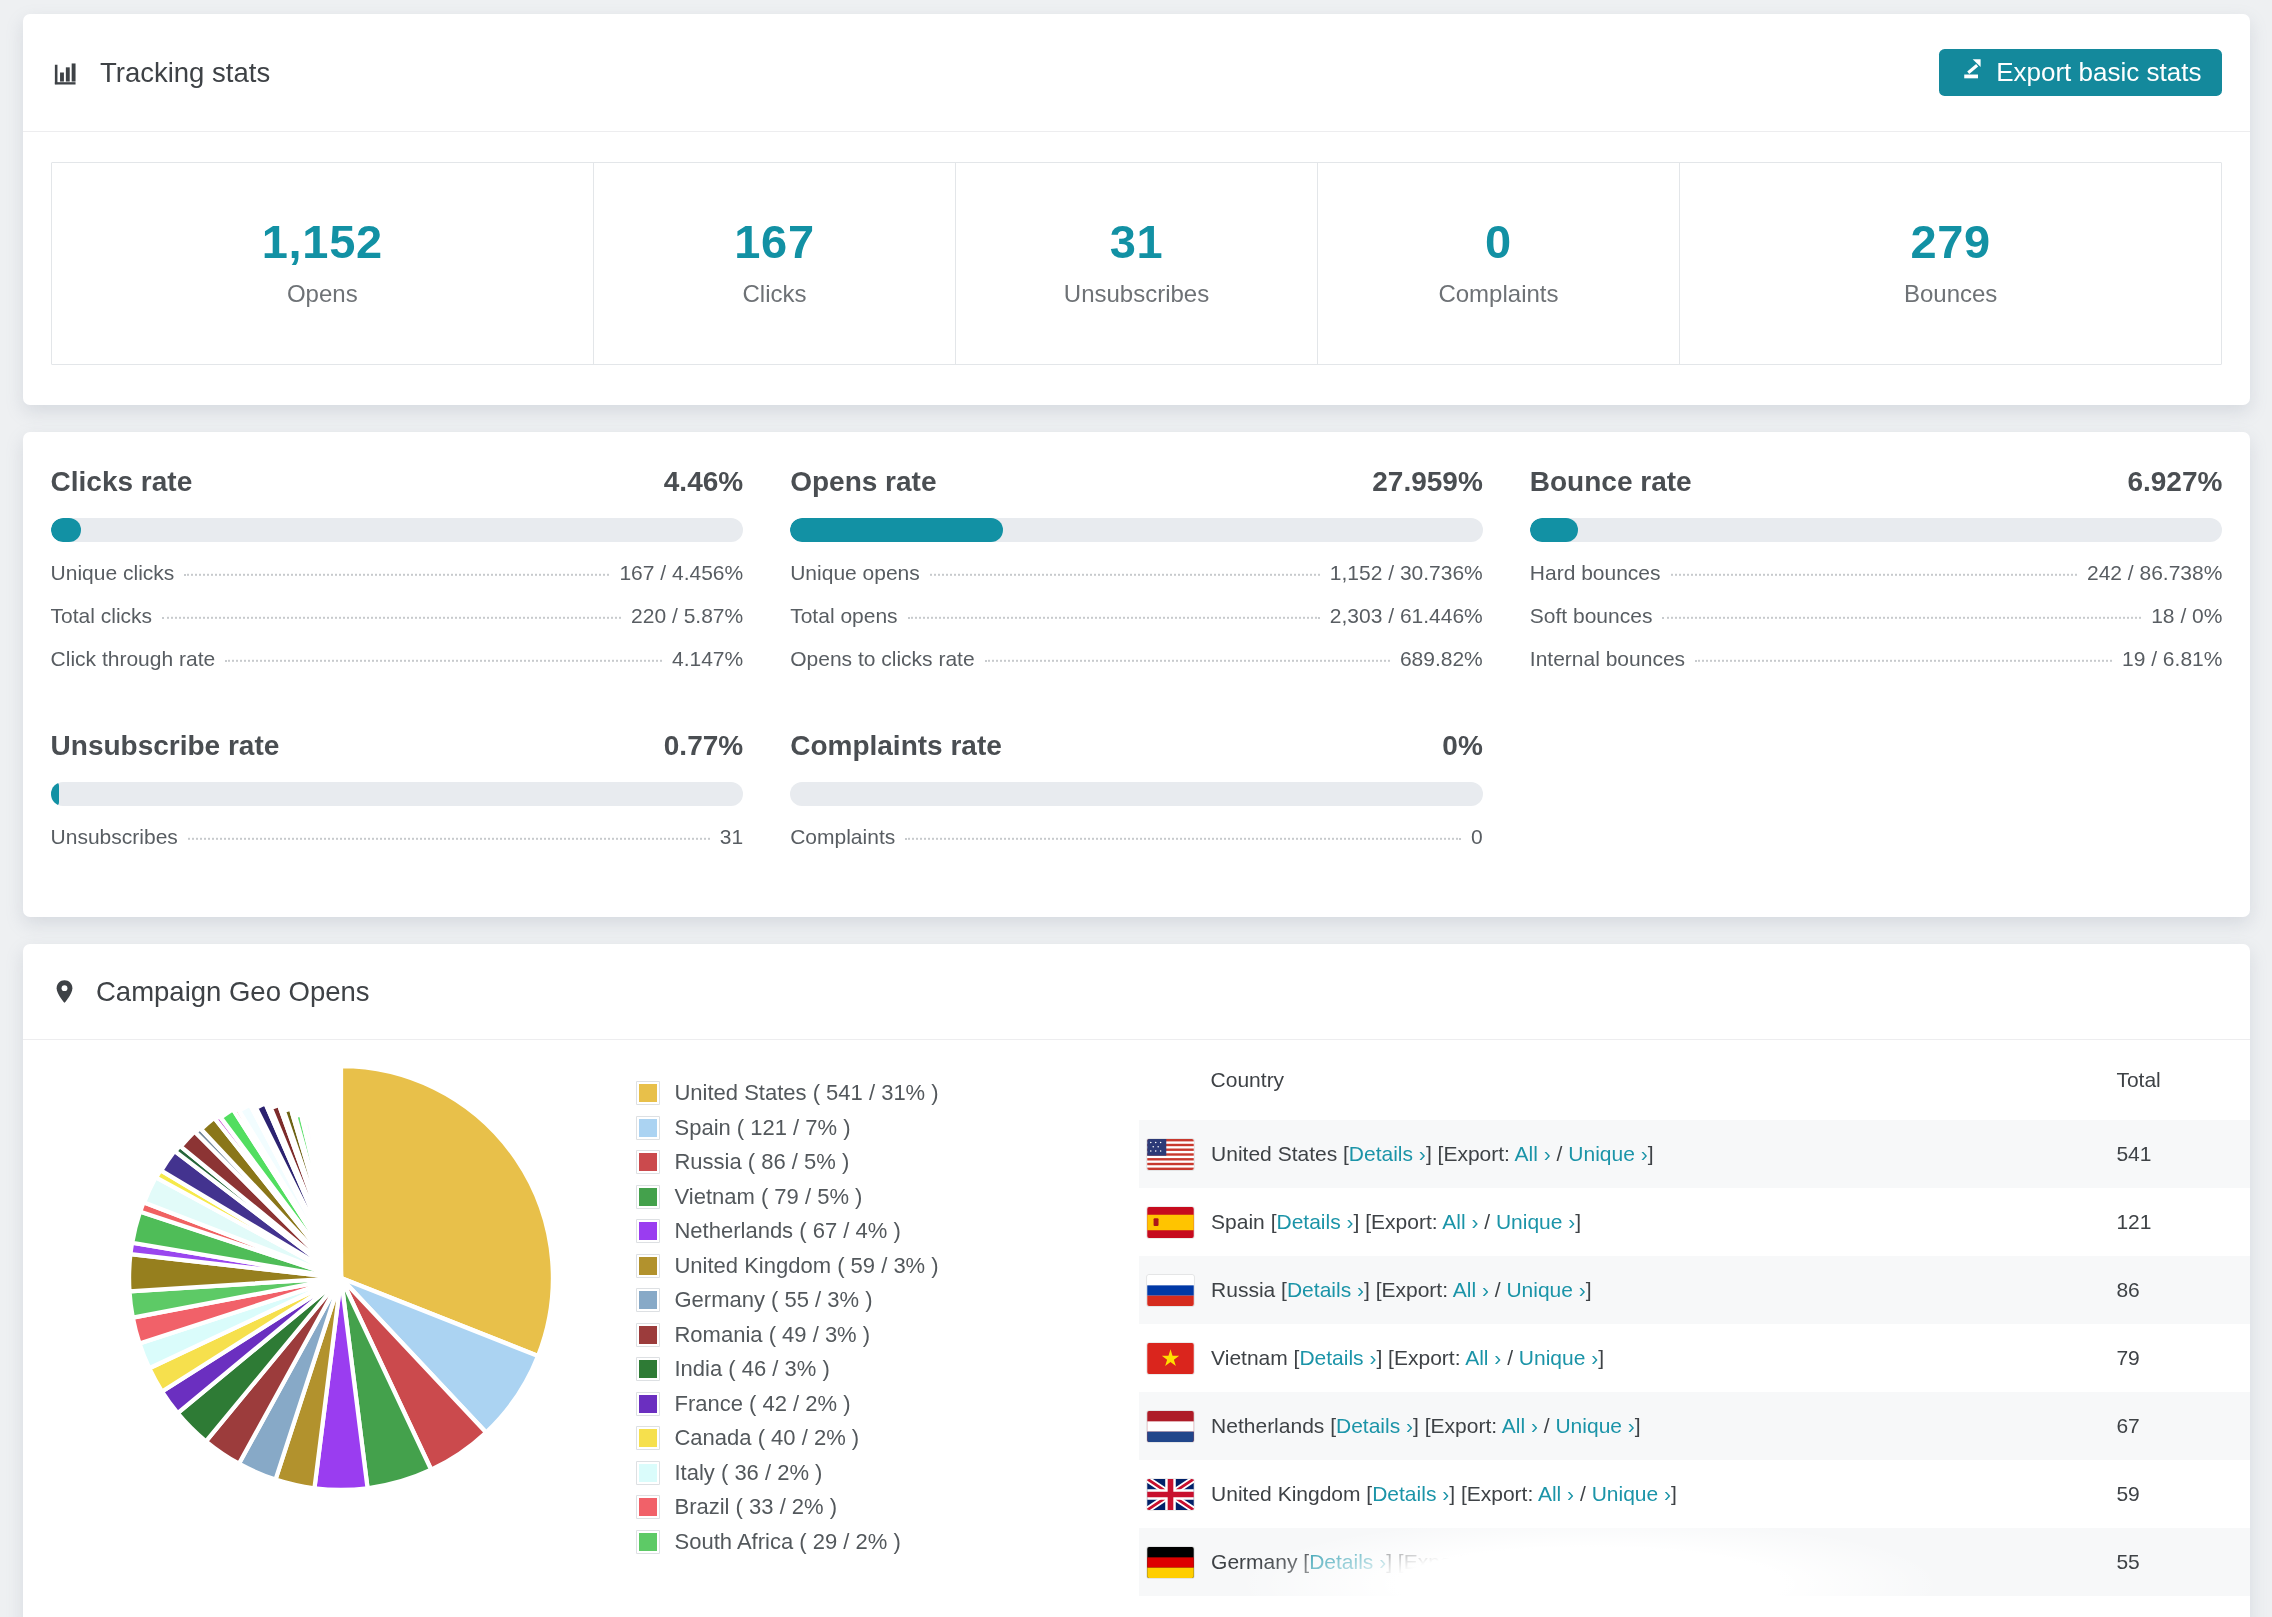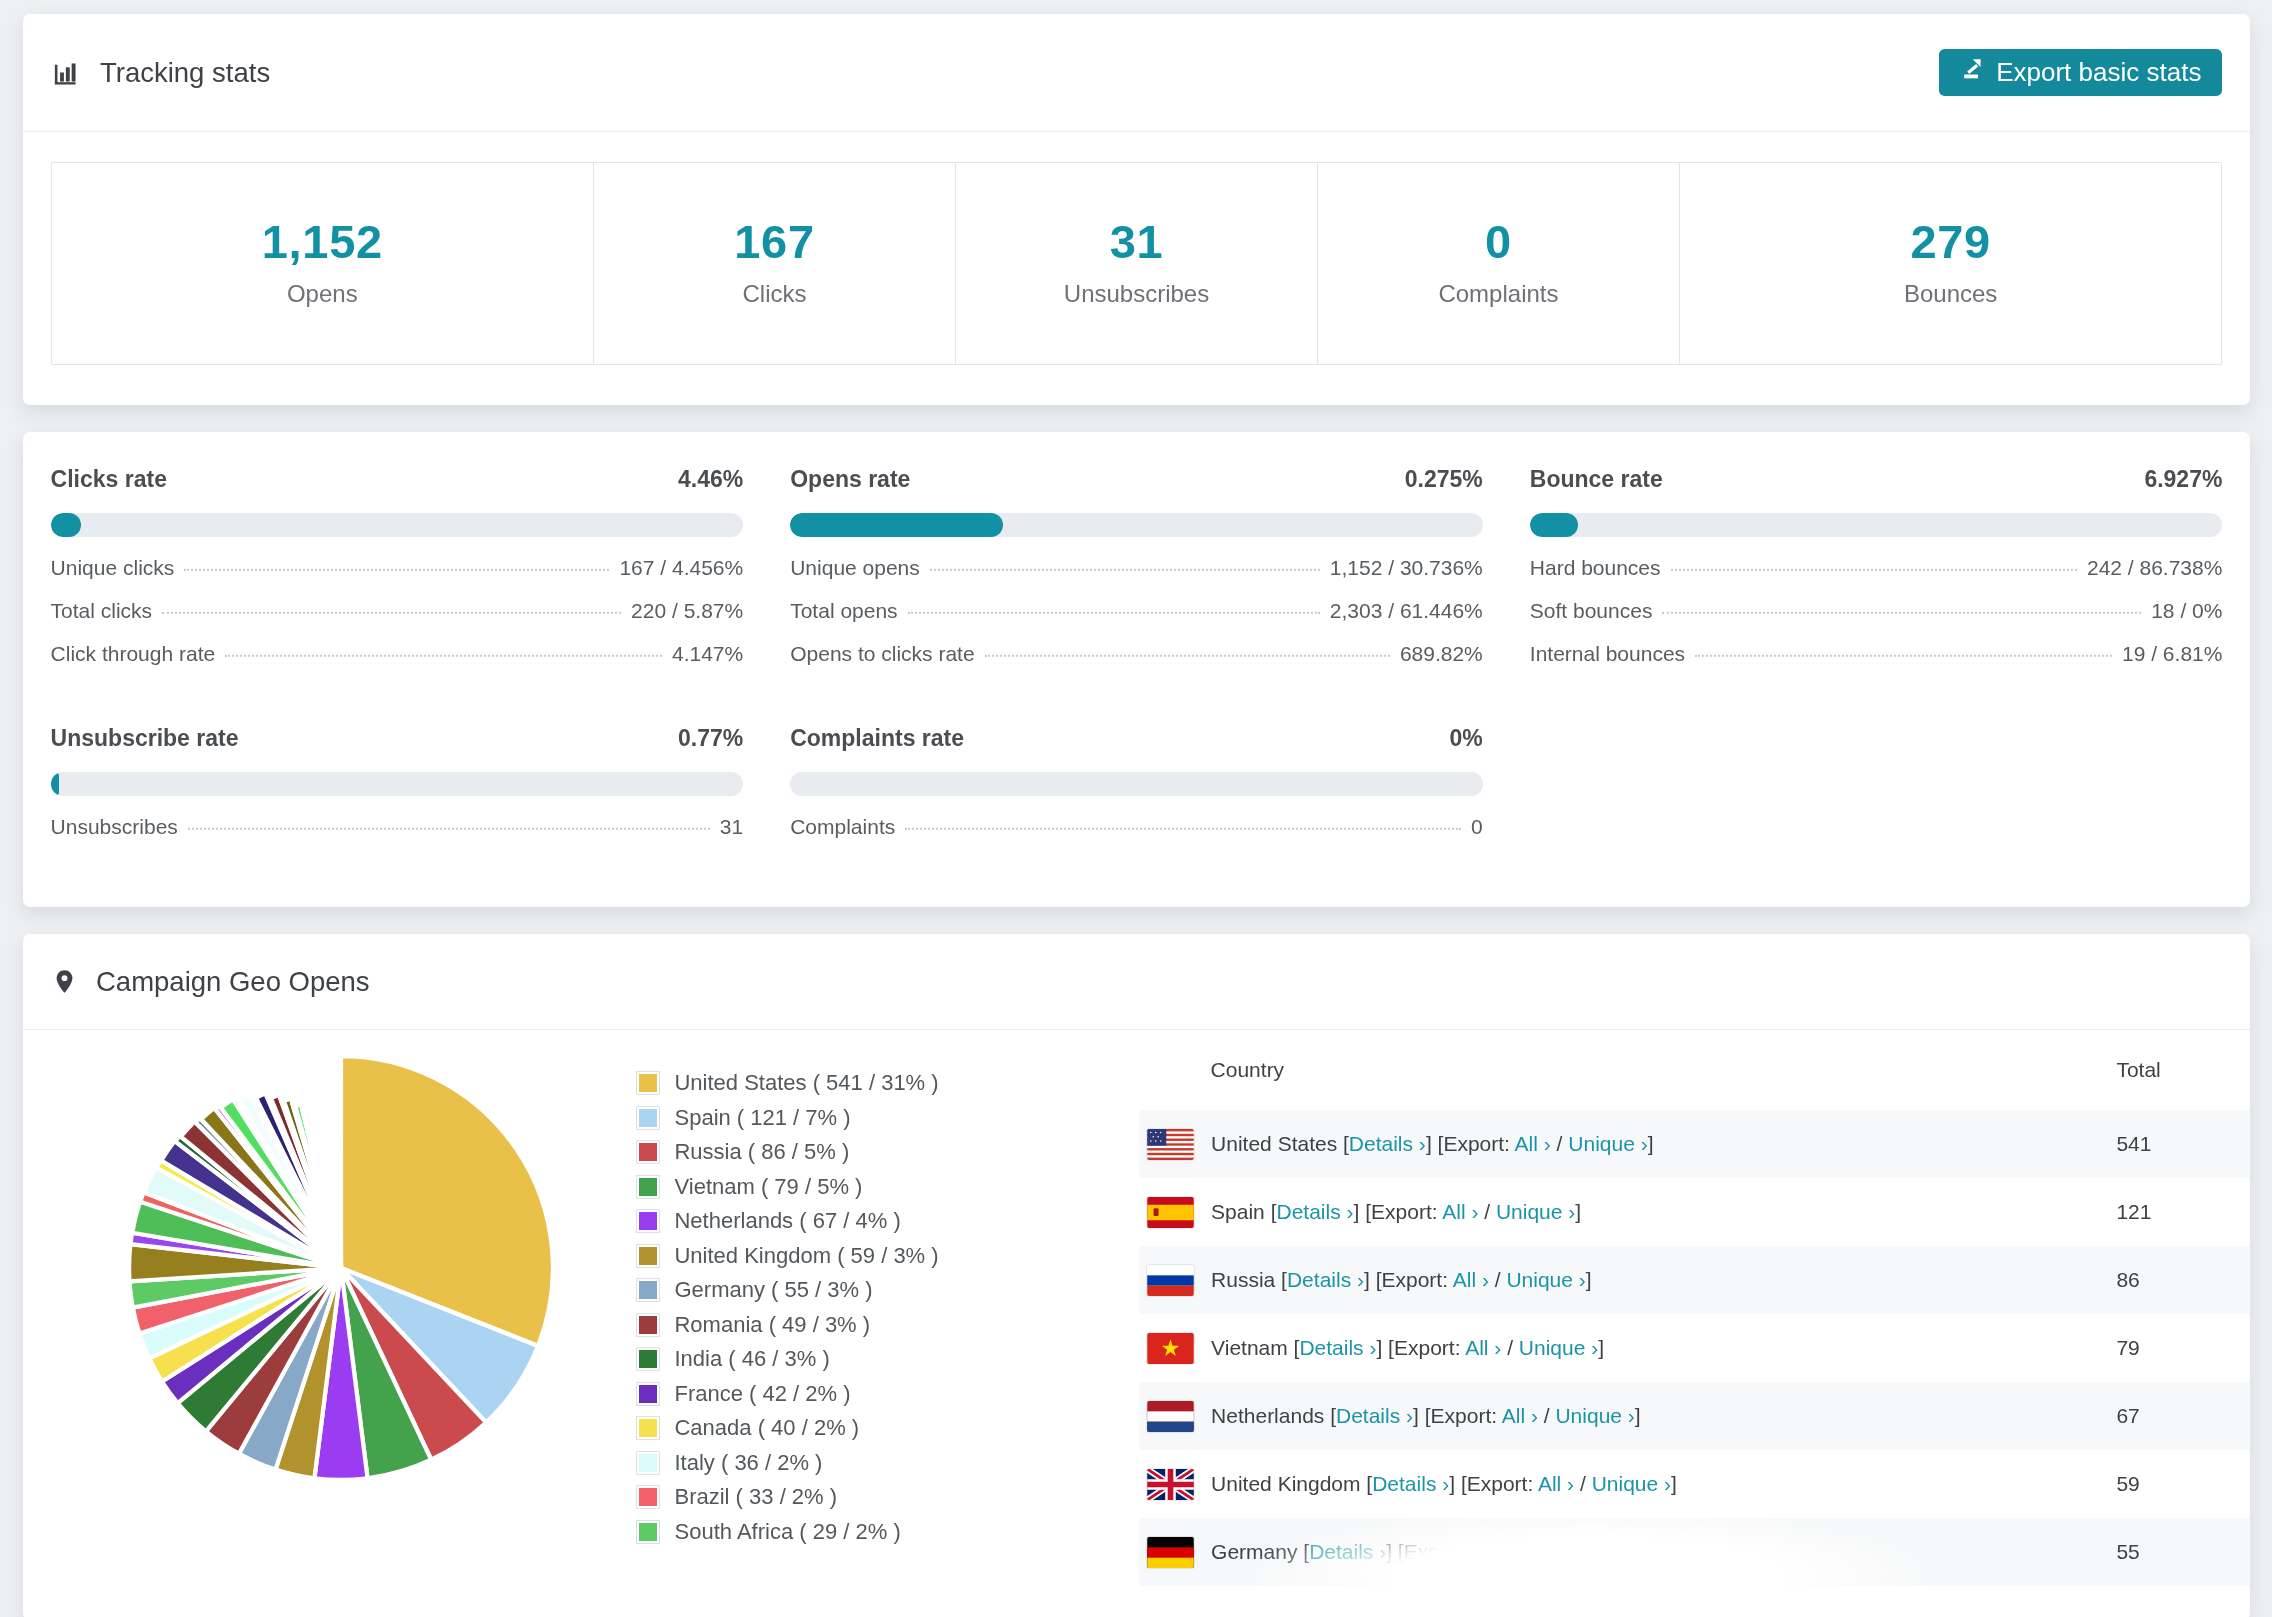--- a/index.html
+++ b/index.html
@@ -14,21 +14,21 @@
   .summary-wrap{padding:30px 28px 40px;}
   .summary-row{display:flex;border:0.7px solid #e3e6e9;border-radius:1px;}
   .stat-box{flex:1;text-align:center;padding:51px 0 56px;}
   .stat-box.wide{flex:1.5;}
   .stat-box + .stat-box{border-left:0.7px solid #e3e6e9;}
   .stat-value{font-size:47px;font-weight:700;color:var(--accent,#1291a4);letter-spacing:0.7px;}
   .stat-label{font-size:24px;color:#6e7276;margin-top:11.3px;}
   
   .rates-card{padding:34px 28px 68px;}
   .rates-grid{display:grid;grid-template-columns:1fr 1fr 1fr;column-gap:47px;row-gap:59px;}
-  .rate-head{display:flex;justify-content:space-between;align-items:baseline;font-size:23px;font-weight:700;color:#4a4e52;margin-bottom:20px;}
+  .rate-head{display:flex;justify-content:space-between;align-items:baseline;font-size:28px;font-weight:700;color:#4a4e52;margin-bottom:20px;}
   .track{height:24px;border-radius:12px;background:var(--track,#e8ebef);overflow:hidden;}
   .fill{height:100%;border-radius:12px;background:var(--accent,#1291a4);}
   .rate-items{margin-top:15.5px;}
   .rate-item{display:flex;align-items:baseline;font-size:21px;color:#585d62;margin-top:19px;}
   .leader{flex:1;border-bottom:2.1px dotted #c7cacd;margin:0 10px;transform:translateY(-4.2px);}
   
   .geo-card{height:686px;overflow:hidden;position:relative;}
   .geo-head{height:95px;}
   .geo-body{display:flex;align-items:flex-start;}
   .pie-wrap{width:558px;box-sizing:border-box;padding:18.4px 0 0 99px;flex:none;}
@@ -135,21 +135,21 @@
             <div class="rate-item">
               <span>Click through rate</span>
               <span class="leader"></span>
               <span>4.147%</span>
             </div>
           </div>
         </div>
         <div class="rate-panel">
           <div class="rate-head">
             <span>Opens rate</span>
-            <span>0.275%</span>
+            <span>27.959%</span>
           </div>
           <div class="track">
             <div class="fill" style="width: 30.736%; min-width: 8.5px;"></div>
           </div>
           <div class="rate-items">
             <div class="rate-item">
               <span>Unique opens</span>
               <span class="leader"></span>
               <span>1,152 / 30.736%</span>
             </div>

